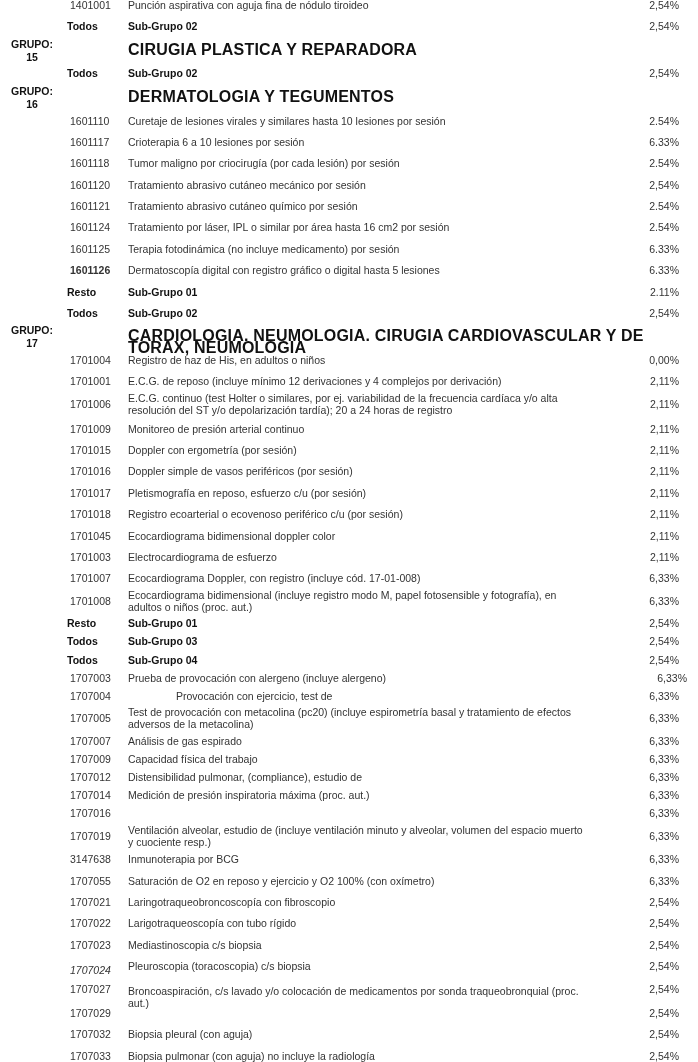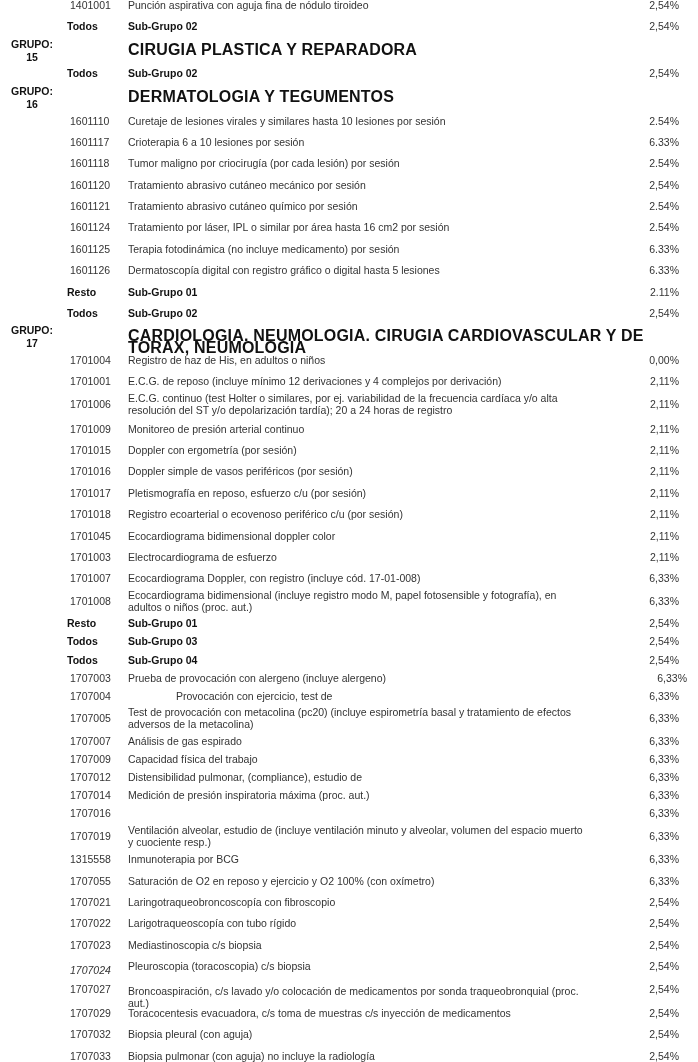--- a/index.html
+++ b/index.html
@@ -98,21 +98,21 @@
       <div class="pct" style="top: 0px;">2.54%</div>
     </div>
     <div class="row" style="top: 243px; height: 12px;">
       <div class="code num" style="top: 0px;">1601125</div>
       <div class="desc" style="top: 0px;">
         <div>Terapia fotodinámica (no incluye medicamento) por sesión</div>
       </div>
       <div class="pct" style="top: 0px;">6.33%</div>
     </div>
     <div class="row" style="top: 264px; height: 12px;">
-      <div class="code num" style="top: 0px;">1601126</div>
+      <div class="code num" style="top: 0px; font-weight: bold;">1601126</div>
       <div class="desc" style="top: 0px;">
         <div>Dermatoscopía digital con registro gráfico o digital hasta 5 lesiones</div>
       </div>
       <div class="pct" style="top: 0px;">6.33%</div>
     </div>
     <div class="row" style="top: 286px; height: 12px;">
       <div class="code bold" style="top: 0px;">Resto</div>
       <div class="desc bold" style="top: 0px;">
         <div>Sub-Grupo 01</div>
       </div>
@@ -295,21 +295,21 @@
     </div>
     <div class="row" style="top: 824px; height: 24px;">
       <div class="code num" style="top: 6px;">1707019</div>
       <div class="desc" style="top: 0px;">
         <div>Ventilación alveolar, estudio de (incluye ventilación minuto y alveolar, volumen del espacio muerto</div>
         <div>y cuociente resp.)</div>
       </div>
       <div class="pct" style="top: 6px;">6,33%</div>
     </div>
     <div class="row" style="top: 853px; height: 12px;">
-      <div class="code num" style="top: 0px;">1315558</div>
+      <div class="code num" style="top: 0px;">3147638</div>
       <div class="desc" style="top: 0px;">
         <div>Inmunoterapia por BCG</div>
       </div>
       <div class="pct" style="top: 0px;">6,33%</div>
     </div>
     <div class="row" style="top: 875px; height: 12px;">
       <div class="code num" style="top: 0px;">1707055</div>
       <div class="desc" style="top: 0px;">
         <div>Saturación de O2 en reposo y ejercicio y O2 100% (con oxímetro)</div>
       </div>
@@ -346,23 +346,20 @@
     <div class="row" style="top: 977px; height: 24px;">
       <div class="code num" style="top: 6px;">1707027</div>
       <div class="desc" style="top: 8px;">
         <div>Broncoaspiración, c/s lavado y/o colocación de medicamentos por sonda traqueobronquial (proc.</div>
         <div>aut.)</div>
       </div>
       <div class="pct" style="top: 6px;">2,54%</div>
     </div>
     <div class="row" style="top: 1007px; height: 12px;">
       <div class="code num" style="top: 0px;">1707029</div>
-      <div class="desc" style="top: 0px;">
-        <div>Toracocentesis evacuadora, c/s toma de muestras c/s inyección de medicamentos</div>
-      </div>
       <div class="pct" style="top: 0px;">2,54%</div>
     </div>
     <div class="row" style="top: 1028px; height: 12px;">
       <div class="code num" style="top: 0px;">1707032</div>
       <div class="desc" style="top: 0px;">
         <div>Biopsia pleural (con aguja)</div>
       </div>
       <div class="pct" style="top: 0px;">2,54%</div>
     </div>
     <div class="row" style="top: 1050px; height: 12px;">

